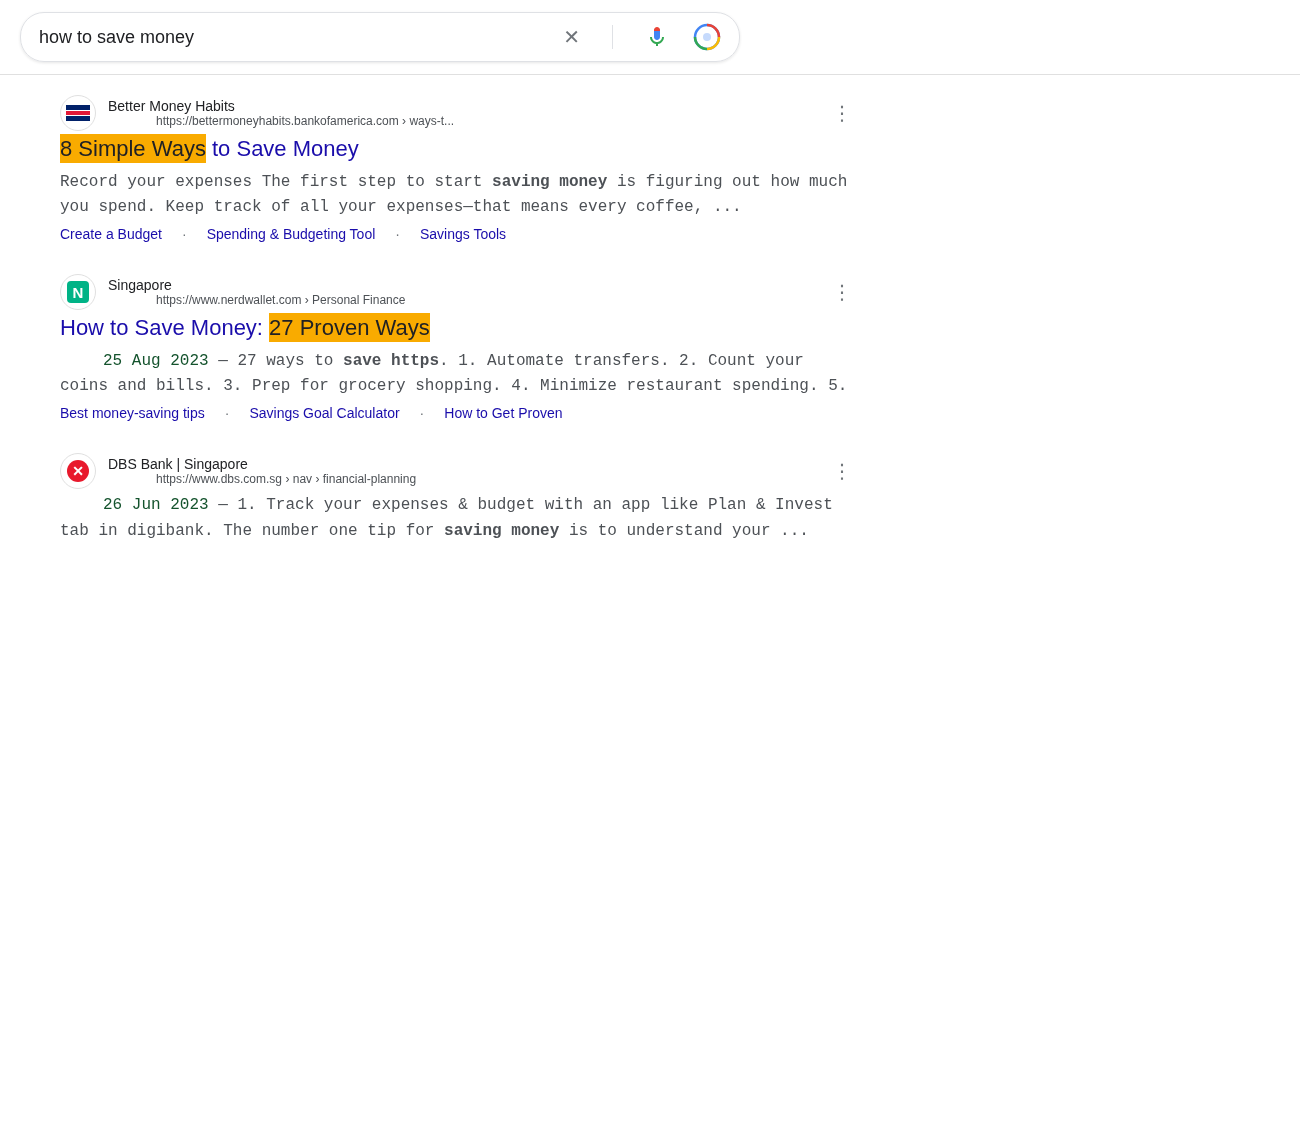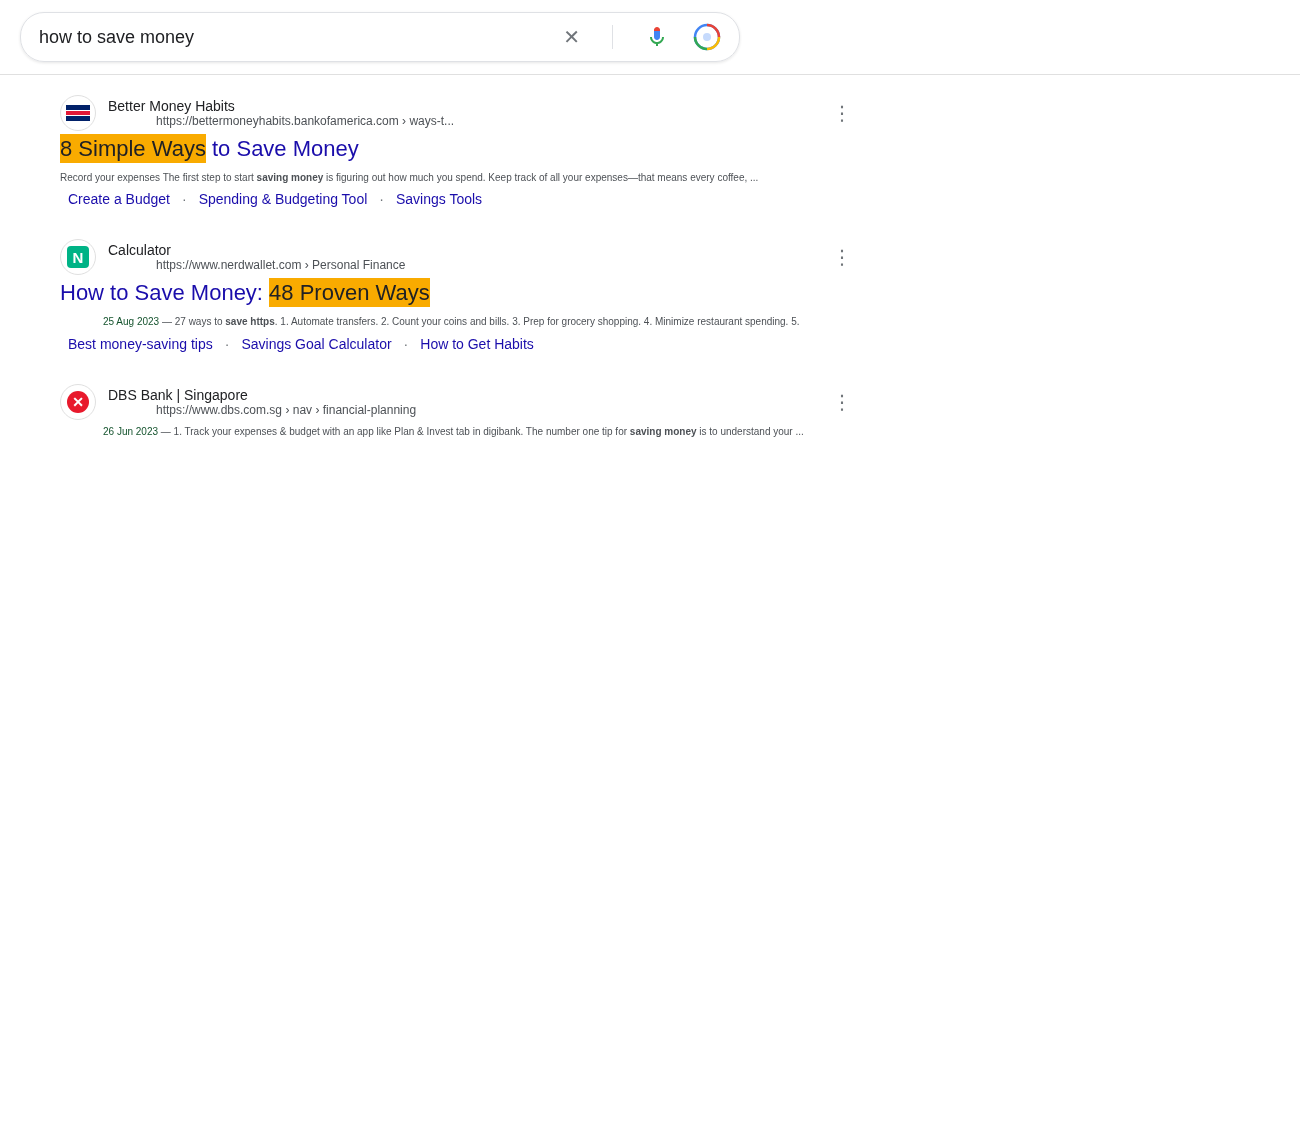--- a/index.html
+++ b/index.html
@@ -140,41 +140,41 @@
     }
 
     .highlight-yellow {
       background-color: #f9ab00;
       color: #202124;
       padding: 2px 0;
       margin-top: 44px;
     }
 
     .result-snippet {
-      font-size: 10px;
+      font-size: 16px;
       color: #4d5156;
       line-height: 1.58;
       margin-bottom: 6px;
+      font-family: Liberation Mono, monospace;
     }
 
     .result-snippet strong {
       color: #4d5156;
       font-weight: 700;
     }
 
     .result-date {
       color: #14532d;
       margin-left: 43px;
     }
 
     .result-links {
       display: flex;
-      gap: 12px;
+      gap: 20px;
       flex-wrap: wrap;
-      margin-left: 8px;
     }
 
     .result-link {
       font-size: 14px;
       color: #1a0dab;
       text-decoration: none;
       cursor: pointer;
     }
 
     .link-dot {
@@ -273,37 +273,37 @@
       <a class="result-link" href="#">Savings Tools</a>
     </div>
   </div>
 
   <div class="result-item">
     <div class="result-source">
       <div class="favicon favicon-nerdwallet">
         <div class="nw-icon">N</div>
       </div>
       <div class="source-info">
-        <span class="source-name">Calculator</span>
+        <span class="source-name">Singapore</span>
         <span class="source-url">https://www.nerdwallet.com › Personal Finance</span>
       </div>
       <span class="source-more">⋮</span>
     </div>
     <a class="result-title" href="#">
-      <span>How to Save Money: </span><span class="highlight-yellow">48 Proven Ways</span>
+      <span>How to Save Money: </span><span class="highlight-yellow">27 Proven Ways</span>
     </a>
     <div class="result-snippet">
       <span class="result-date">25 Aug 2023</span> — 27 ways to <strong>save https</strong>. 1. Automate transfers. 2. Count your coins and bills. 3. Prep for grocery shopping. 4. Minimize restaurant spending. 5.
     </div>
     <div class="result-links">
       <a class="result-link" href="#">Best money-saving tips</a>
       <span class="link-dot"> · </span>
       <a class="result-link" href="#">Savings Goal Calculator</a>
       <span class="link-dot"> · </span>
-      <a class="result-link" href="#">How to Get Habits</a>
+      <a class="result-link" href="#">How to Get Proven</a>
     </div>
   </div>
 
   <div class="result-item">
     <div class="result-source">
       <div class="favicon favicon-dbs">
         <div class="dbs-icon">✕</div>
       </div>
       <div class="source-info">
         <span class="source-name">DBS Bank | Singapore</span>

